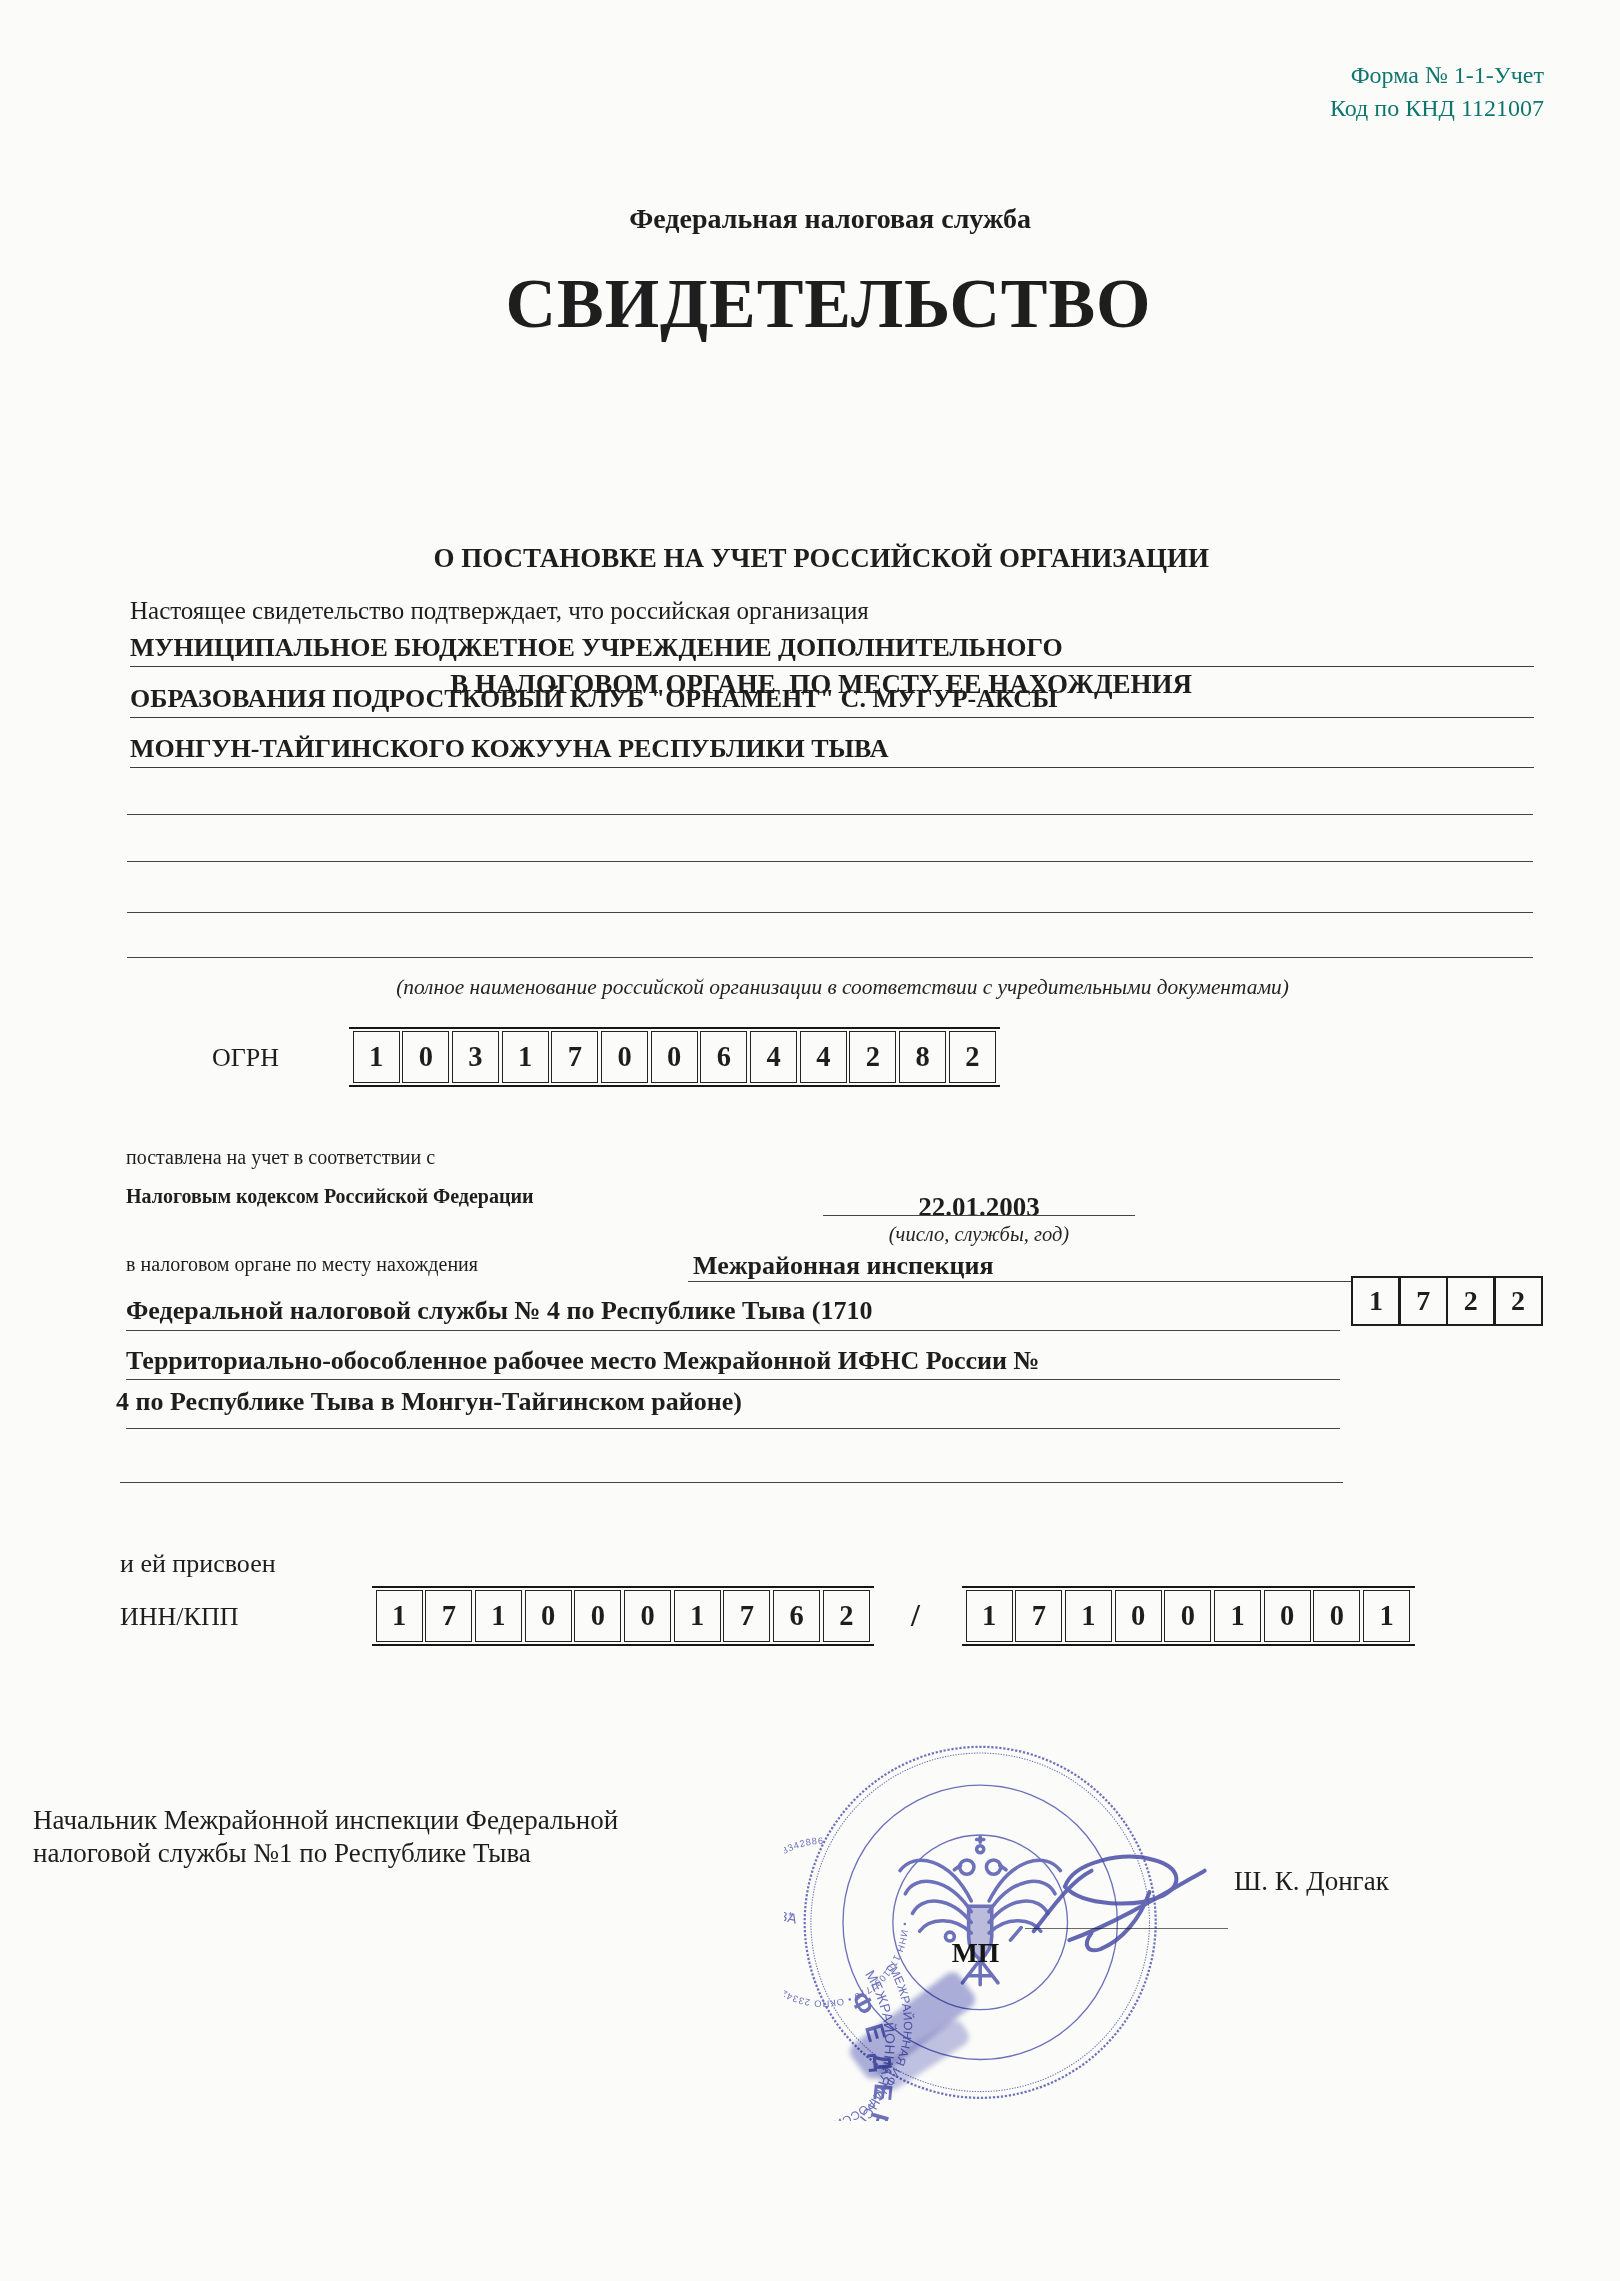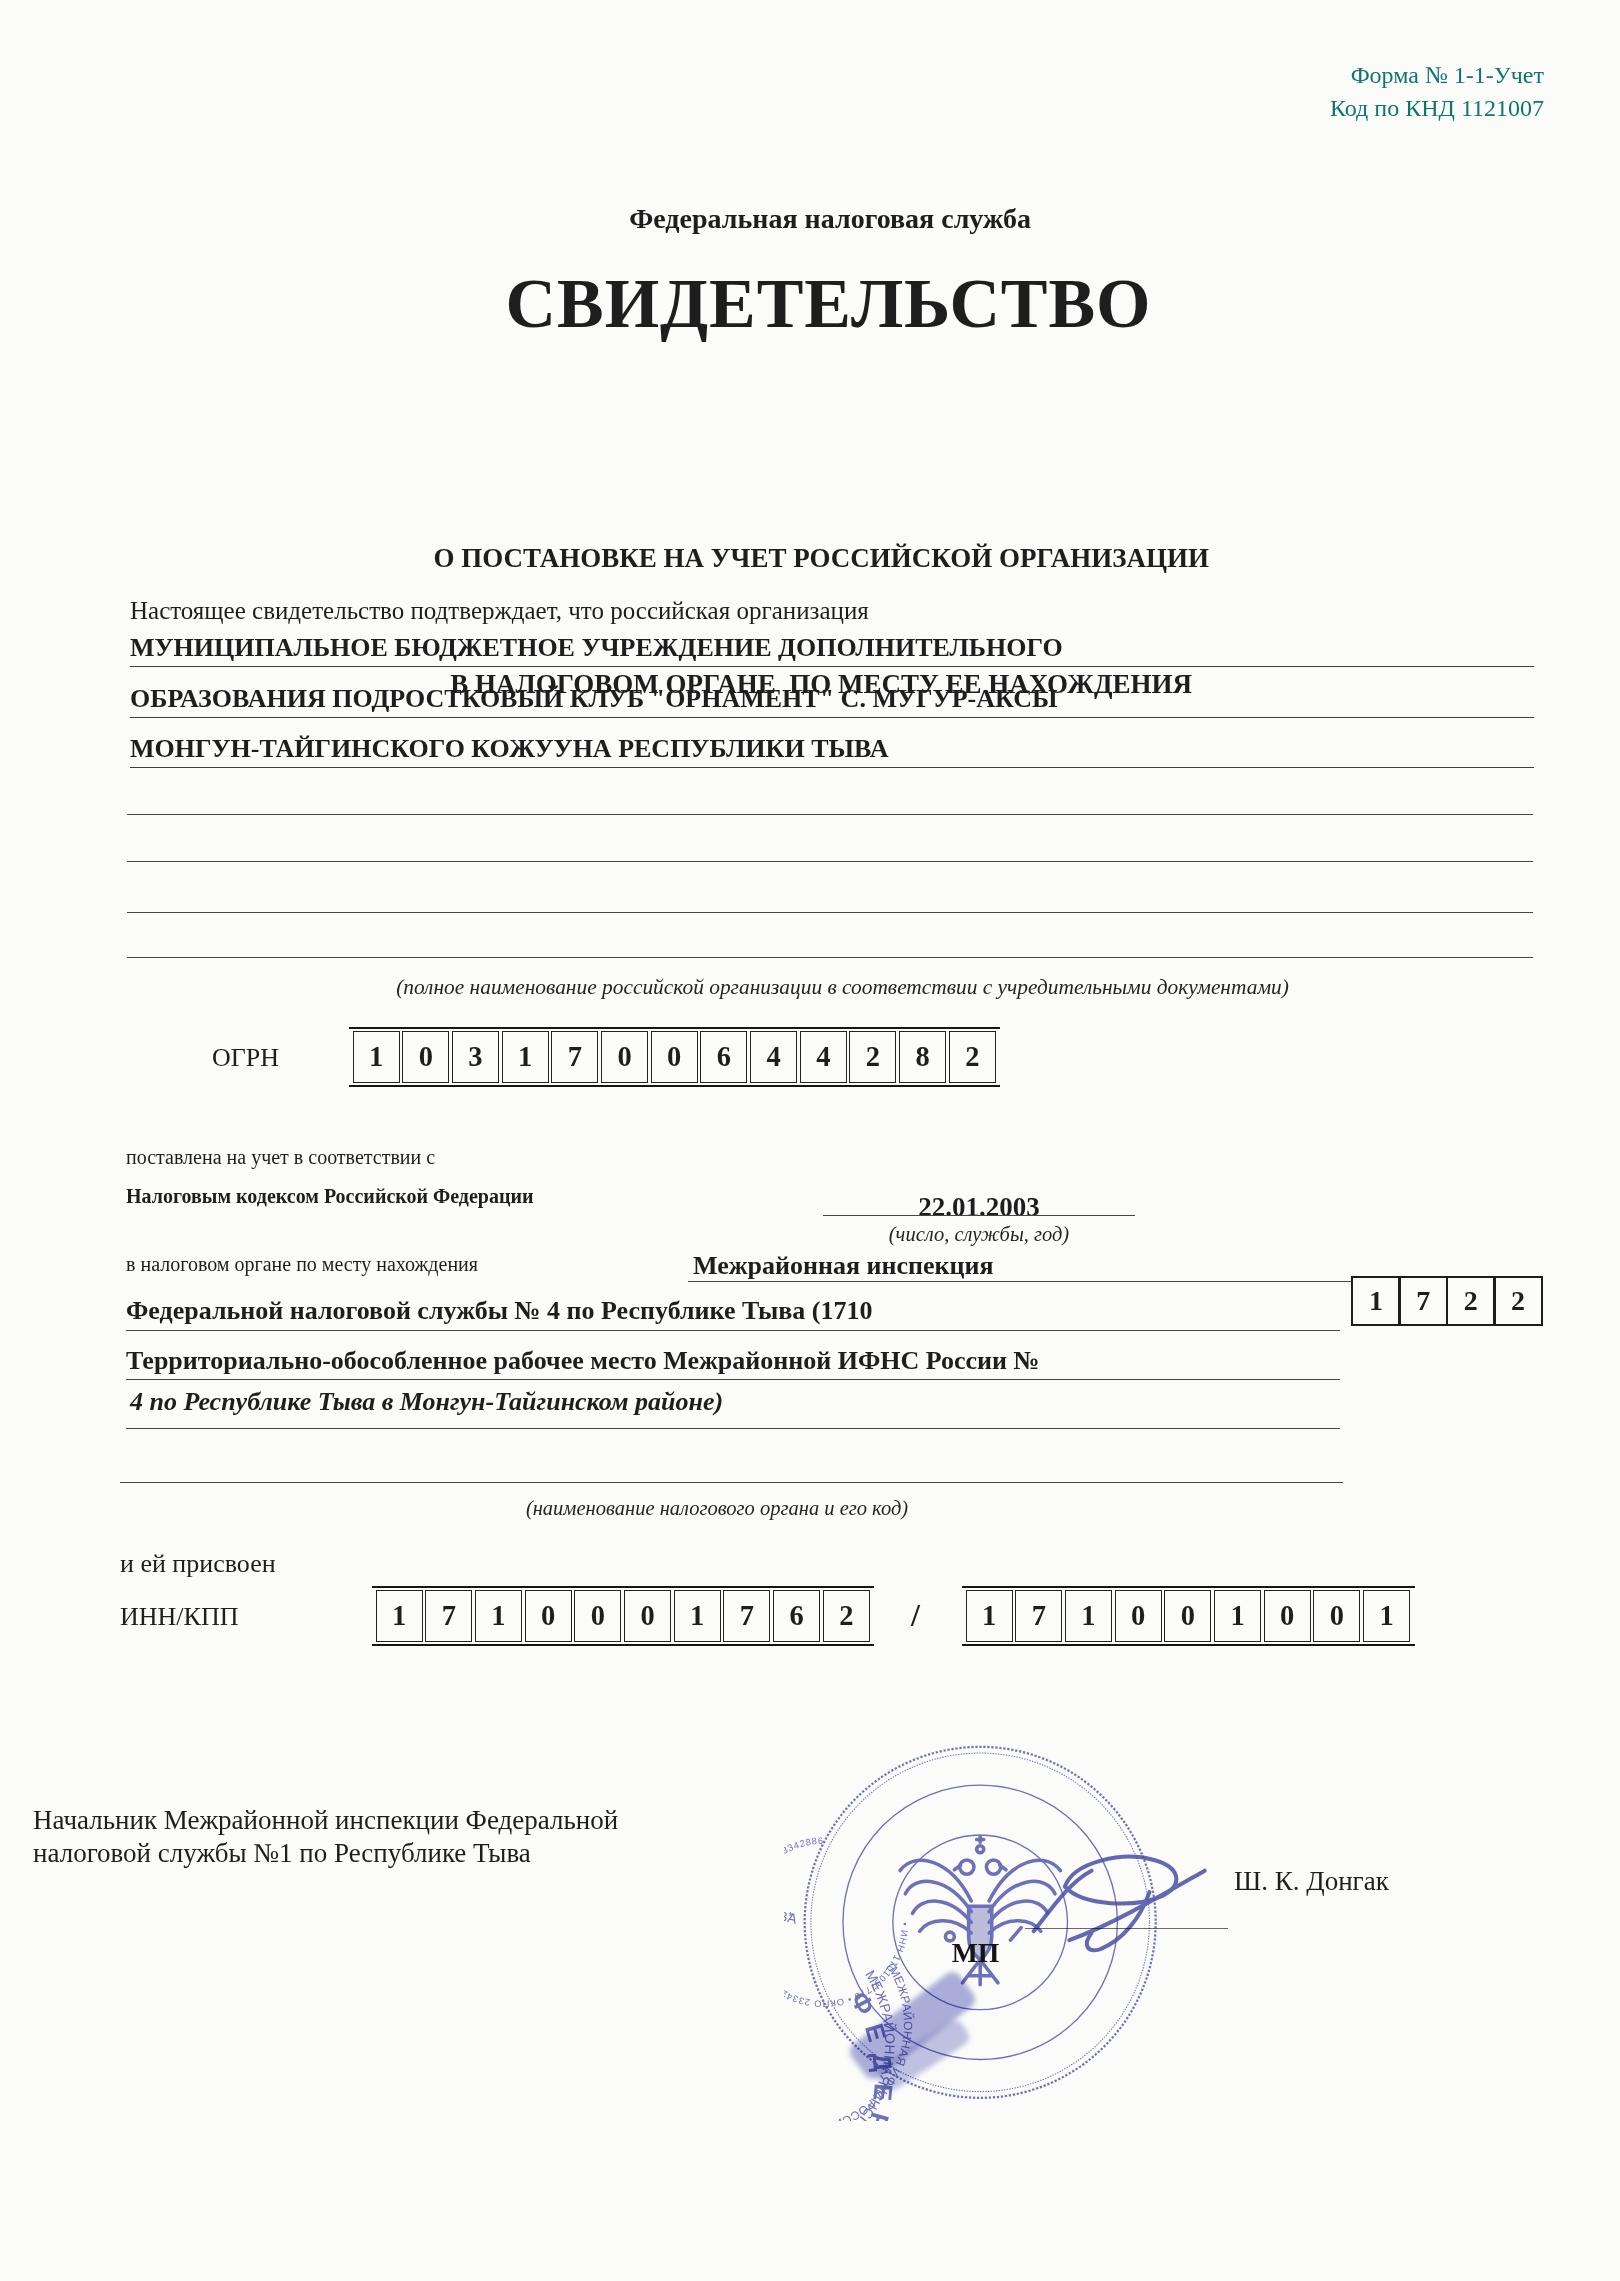--- a/index.html
+++ b/index.html
@@ -110,25 +110,24 @@
   <div class="abs code-grid" style="left:1351px;top:1276px;">
       <span class="cell">1</span>
       <span class="cell">7</span>
       <span class="cell">2</span>
       <span class="cell">2</span>
     </div>
 
   <div class="abs bold-entry" style="left:126px;top:1346px;">Территориально-обособленное рабочее место Межрайонной ИФНС России №</div>
   <div class="abs rule" style="left:126px;top:1379px;width:1214px;"></div>
 
-  <div class="abs bold-entry" style="left:130px;top:1387px;font-style:italic;">4 по Республике Тыва в Монгун-Тайгинском районе)</div>
+  <div class="abs bold-entry" style="left:116px;top:1387px;">4 по Республике Тыва в Монгун-Тайгинском районе)</div>
   <div class="abs rule" style="left:126px;top:1428px;width:1214px;"></div>
 
   <div class="abs rule" style="left:120px;top:1482px;width:1223px;"></div>
-  <div class="abs caption" style="left:356px;top:1497px;width:722px;">(наименование налогового органа и его код)</div>
 
   <div class="abs field-label" style="left:120px;top:1549px;">и ей присвоен</div>
   <div class="abs field-label" style="left:120px;top:1602px;">ИНН/КПП</div>
   <div class="abs digit-grid" style="left:372px;top:1586px;">
       <span class="cell">1</span>
       <span class="cell">7</span>
       <span class="cell">1</span>
       <span class="cell">0</span>
       <span class="cell">0</span>
       <span class="cell">0</span>

